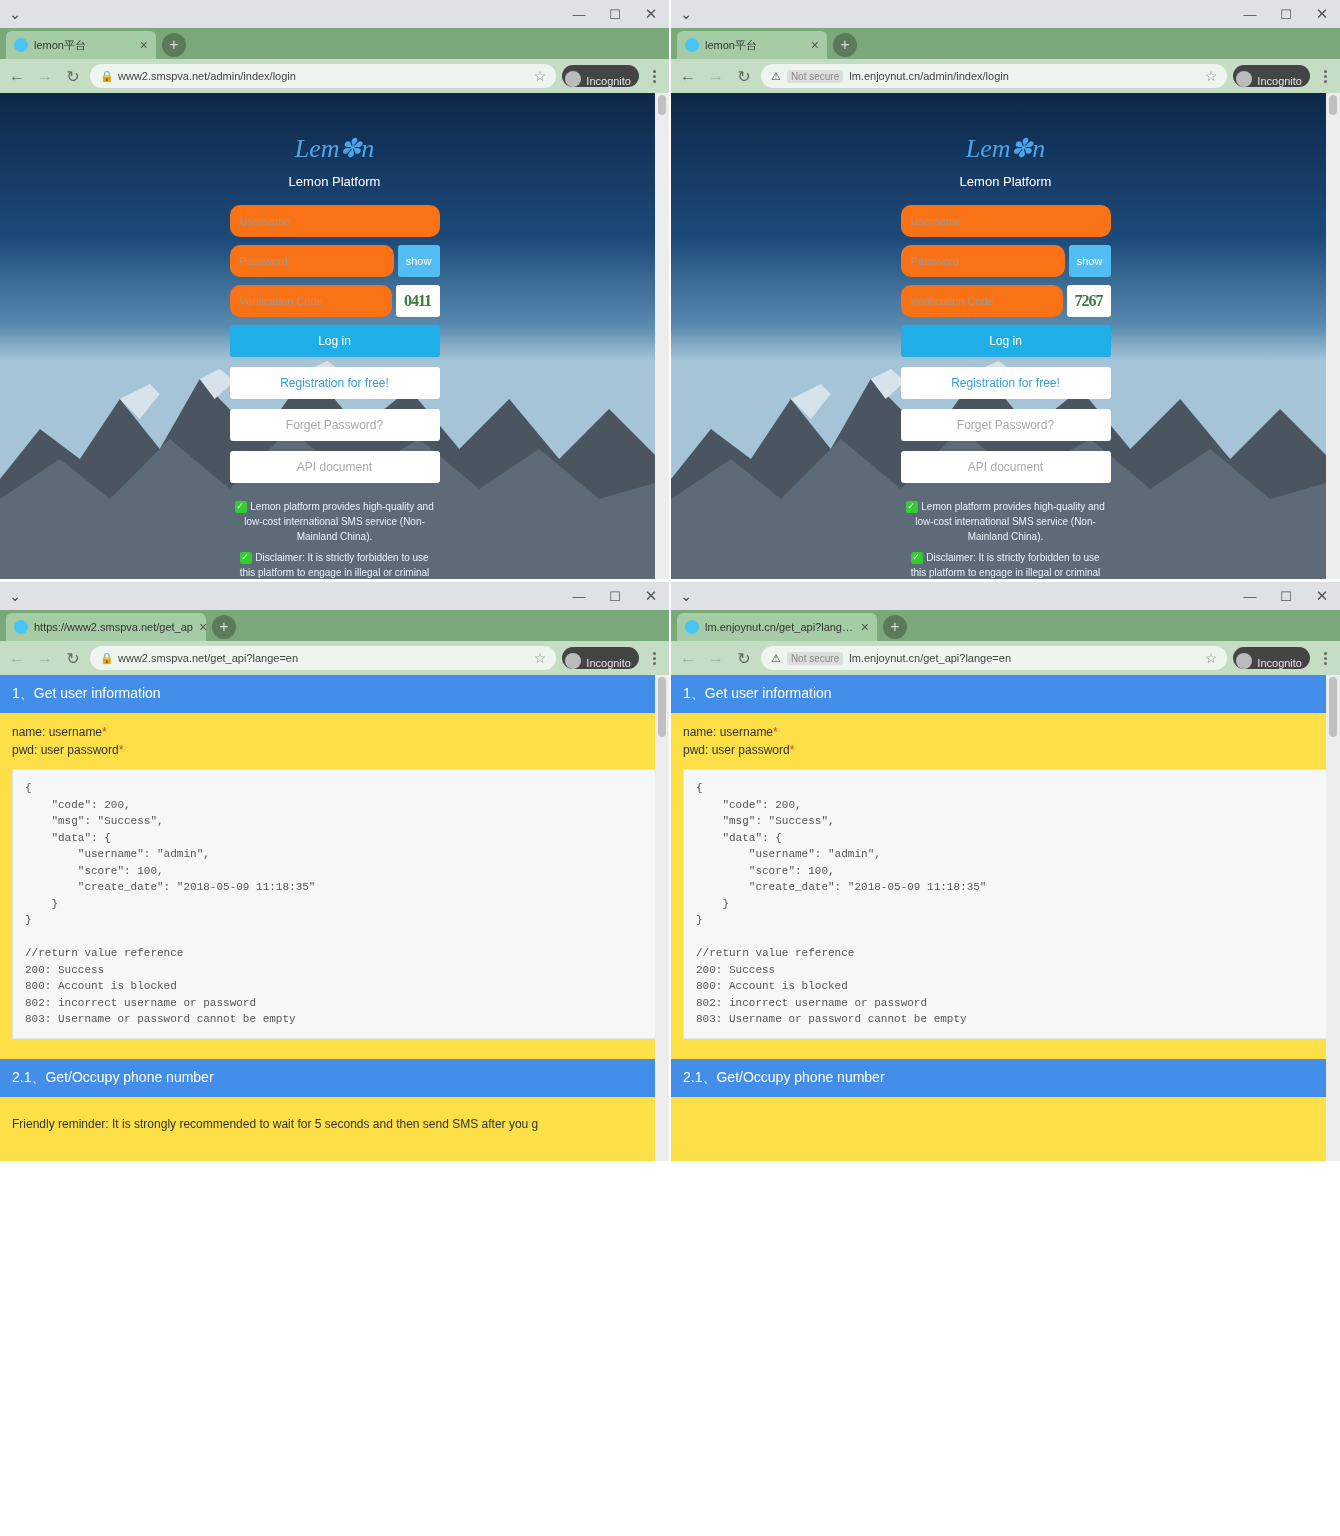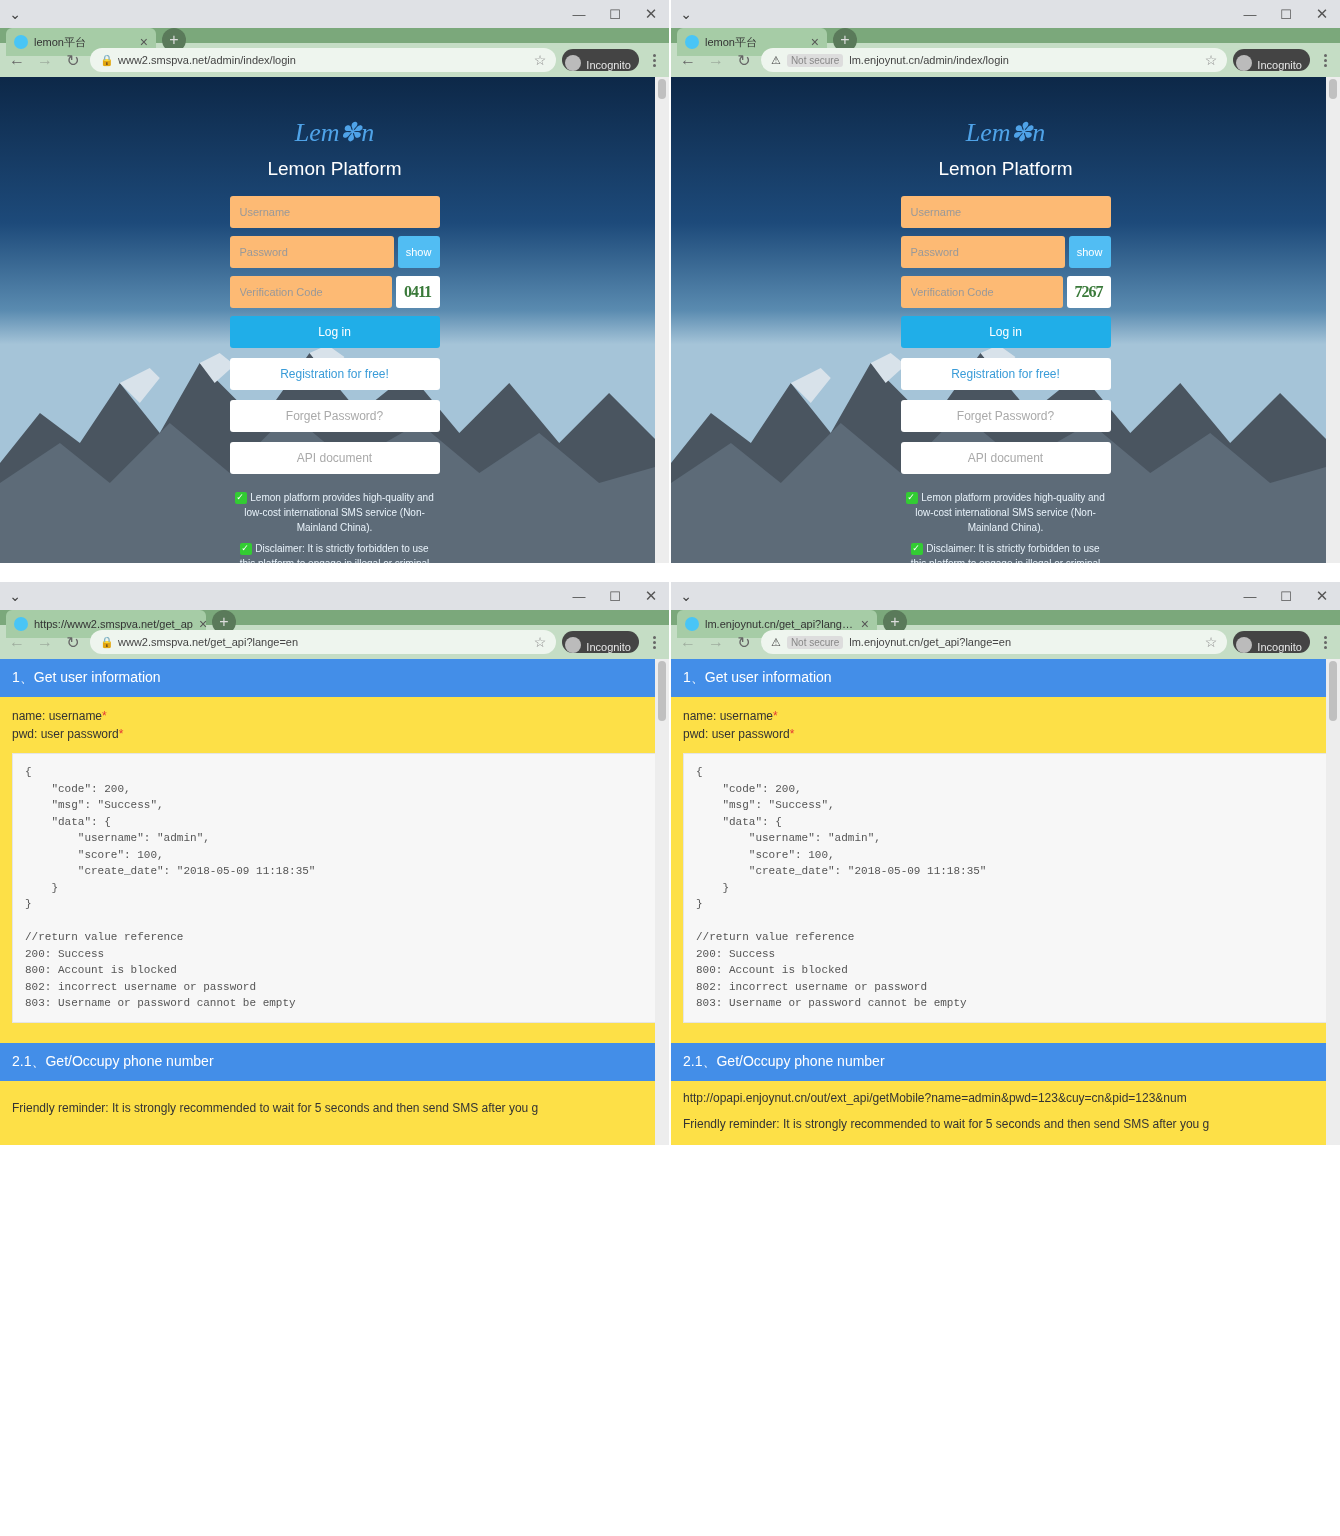--- a/index.html
+++ b/index.html
@@ -7,21 +7,21 @@
 .grid{display:grid;grid-template-columns:1fr 1fr;grid-template-rows:580px 1fr;width:100%;height:100%;gap:2px;background:#fff}
 .pane{position:relative;overflow:hidden;background:#fff}
 
 
 .titlebar{height:28px;background:#dfe1e5;display:flex;align-items:center;justify-content:flex-end;padding:0 6px;gap:12px}
 .winbtn{width:24px;height:24px;display:flex;align-items:center;justify-content:center;font-size:13px;color:#555}
 .winbtn.close{font-size:15px}
 .downchev{width:18px;height:18px;display:flex;align-items:center;justify-content:center;color:#444;font-size:14px;margin-right:auto}
 
 
-.tabstrip{height:15px;background:#7ba87b;display:flex;padding-left:6px}
+.tabstrip{height:31px;background:#7ba87b;display:flex;align-items:flex-end;padding-left:6px}
 .tab{height:28px;background:#a6cca6;border-radius:6px 6px 0 0;display:flex;align-items:center;padding:0 8px;min-width:150px;max-width:200px;font-size:11px;color:#333;gap:6px}
 .tab .favicon{width:14px;height:14px;border-radius:50%;background:#49c5f6;flex-shrink:0}
 .tab .closex{margin-left:auto;font-size:14px;color:#555}
 .newtab{width:24px;height:24px;border-radius:50%;background:#5a7a5a;color:#ddd;display:flex;align-items:center;justify-content:center;margin:0 0 2px 6px;font-size:16px}
 
 
 .urlbar{height:34px;background:#c5ddc5;display:flex;align-items:center;padding:0 6px;gap:6px}
 .navbtn{width:22px;height:22px;display:flex;align-items:center;justify-content:center;color:#666;font-size:16px}
 .navbtn.dim{opacity:.4}
 .addrbox{flex:1;height:24px;background:#eef5ee;border-radius:12px;display:flex;align-items:center;padding:0 10px;font-size:11px;color:#444;gap:6px}
@@ -32,23 +32,23 @@
 .menu3{width:18px;height:18px;display:flex;flex-direction:column;justify-content:center;align-items:center;gap:2px}
 .menu3 span{width:3px;height:3px;border-radius:50%;background:#666}
 
 
 .loginpage{position:relative;height:486px;overflow:hidden}
 .bgsky{position:absolute;inset:0;background:linear-gradient(180deg,#0d2848 0%,#1d4a7a 30%,#5a8bb0 48%,#a5c4d8 55%)}
 .mtn{position:absolute;bottom:0;left:0;right:0;height:280px}
 .mtn svg{width:100%;height:100%}
 .logincol{position:absolute;top:40px;left:50%;transform:translateX(-50%);width:210px;display:flex;flex-direction:column;align-items:center}
 .logo{font-family:"Brush Script MT",cursive;font-size:26px;color:#4fa3e8;font-style:italic}
-.platname{color:#fff;font-size:19px;margin:10px 18px 16px;font-weight:400}
+.platname{color:#fff;font-size:13px;margin:10px 18px 16px;font-weight:400}
 .inputrow{width:100%;margin-bottom:8px;display:flex;gap:4px}
-.txtinput{flex:1;height:32px;border:none;border-radius:3px;padding:0 10px;font-size:11px;color:#333;background:#fdba74}
+.txtinput{flex:1;height:32px;border:none;border-radius:10px;padding:0 10px;font-size:11px;color:#333;background:#f97316}
 .txtinput::placeholder{color:#999}
 .showbtn{width:42px;height:32px;background:#51bdf3;border:none;border-radius:3px;color:#fff;font-size:11px}
 .captcha{width:56px;height:32px;background:#fff;border-radius:3px;display:flex;align-items:center;justify-content:center;font-family:cursive;font-size:16px;font-weight:bold;color:#3a7a3a;letter-spacing:-1px}
 .btn{width:100%;height:32px;border:none;border-radius:3px;font-size:12px;margin-bottom:10px;cursor:pointer}
 .btn.primary{background:#20aee8;color:#fff}
 .btn.secondary{background:#fff;color:#3a9cd8}
 .btn.tertiary{background:#fff;color:#aaa}
 .disclaimer{font-size:10px;color:#e8f2fa;text-align:center;line-height:1.5;margin-top:6px;padding:0 2px}
 .disclaimer .chk{display:inline-block;width:12px;height:12px;background:#3c3;border-radius:2px;vertical-align:middle;margin-right:3px;position:relative}
 .disclaimer .chk::after{content:"✓";color:#fff;font-size:9px;position:absolute;top:-1px;left:1px}
@@ -328,21 +328,16 @@
     }
 }
 
 //return value reference
 200: Success
 800: Account is blocked
 802: incorrect username or password
 803: Username or password cannot be empty</div>
     </div>
     <div class="apihdr">2.1、Get/Occupy phone number</div>
-    <div class="apibody">
-      <div class="apiurl">http://opapi.enjoynut.cn/out/ext_api/getMobile?name=admin&amp;pwd=123&amp;cuy=cn&amp;pid=123&amp;num</div>
-      <div class="param" style="margin:8px 0">Friendly reminder: It is strongly recommended to wait for 5 seconds and then send SMS after you g</div>
-
-    </div>
   </div>
 </div>
 
 </div>
 
 </body></html>

